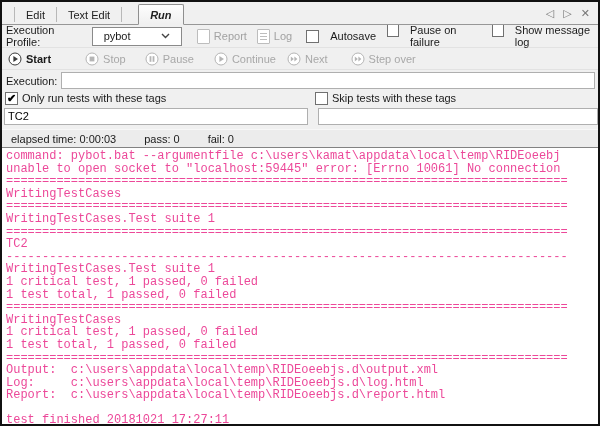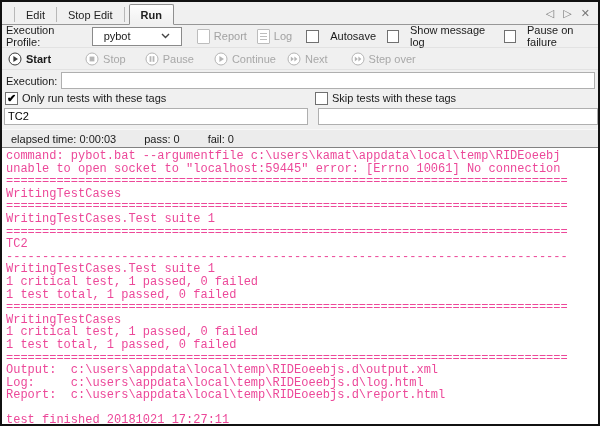--- a/index.html
+++ b/index.html
@@ -11,39 +11,39 @@
   }
   
   .tabbar { height:23px; display:flex; align-items:flex-end; padding-left:12px;
             border-bottom:1px solid #979797; position:relative; }
   .tab { padding:4px 11px 3px; color:#222; cursor:default; }
   .tab.plain { border-right:1px solid #b8b8b8; margin-bottom:2px; padding:2px 11px 1px; }
   .tab.plain:first-child { border-left:1px solid #b8b8b8; }
   .tab.active {
     font-weight:bold; background:linear-gradient(#fdfdfd,#f0f0f0);
     border:1px solid #8f8f8f; border-bottom:1px solid #f0f0f0;
-    border-radius:2px 2px 0 0; margin-bottom:-1px; margin-left:4px;
+    border-radius:2px 2px 0 0; margin-bottom:-1px; margin-left:16px;font-style:italic;
   }
   .tabbar-controls { margin-left:auto; margin-bottom:4px; padding-right:8px;
                      display:flex; gap:9px; color:#777; font-size:11px; }
   .tabbar-controls span { cursor:default; }
   
   .profile-row { height:23px; display:flex; align-items:center;
                  border-bottom:1px solid #e2e2e2; }
   .lbl { margin-left:4px; }
   .dropdown { width:97px; height:19px; margin-left:8px; background:#fff;
               border:1px solid #8a8a8a; display:flex; align-items:center;
               padding:0 11px; justify-content:space-between; }
   .toolbtn { display:flex; align-items:center; gap:4px; color:#a2a2a2; }
   .toolbtn .doc { width:13px; height:15px; background:#fff; border:1px solid #bdbdbd;
                   border-radius:1px; position:relative; }
   .toolbtn .doc.lines::before { content:""; position:absolute; left:2px; right:2px; top:3px;
                   height:8px;
                   background:repeating-linear-gradient(#bdbdbd 0 1px, transparent 1px 3px); }
-  .cbx { display:flex; align-items:center; gap:11px; }
+  .cbx { display:flex; align-items:flex-start; gap:11px; }
   .box { width:13px; height:13px; background:#fff; border:1px solid #707070;
          font-size:11px; line-height:11px; text-align:center; color:#000;
          font-weight:bold; }
   
   .run-toolbar { height:22px; display:flex; align-items:center;
                  border-bottom:1px solid #e2e2e2; }
   .rbtn { display:flex; align-items:center; gap:4px; color:#a8a8a8;justify-content:center; }
   .rbtn.enabled { color:#1a1a1a; font-weight:bold; }
   .rbtn.enabled svg { color:#3a3a3a; }
   .rbtn svg { color:#b5b5b5; display:block; }
@@ -70,21 +70,21 @@
              line-height:12.6px; color:#ec4899; padding:2px 0 0 4px;
              white-space:pre; overflow:hidden; }
 </style>
 </head>
 <body>
 
 <div class="window">
 
   <div class="tabbar">
     <div class="tab plain">Edit</div>
-    <div class="tab plain">Stop Edit</div>
+    <div class="tab plain">Text Edit</div>
     <div class="tab active">Run</div>
     <div class="tabbar-controls">
       <span>◁</span>
       <span>▷</span>
       <span>✕</span>
     </div>
   </div>
 
   <div class="profile-row">
     <span class="lbl">Execution Profile:</span>
@@ -101,25 +101,25 @@
     <div class="toolbtn" style="margin-left:10px">
       <span class="doc lines"></span>
       <span>Log</span>
     </div>
     <div class="cbx" style="margin-left:14px">
       <span class="box"></span>
       <span>Autosave</span>
     </div>
     <div class="cbx" style="margin-left:11px">
       <span class="box"></span>
+      <span>Pause on failure</span>
+    </div>
+    <div class="cbx" style="margin-left:11px">
+      <span class="box"></span>
       <span>Show message log</span>
-    </div>
-    <div class="cbx" style="margin-left:11px">
-      <span class="box"></span>
-      <span>Pause on failure</span>
     </div>
   </div>
 
   <div class="run-toolbar">
     <div class="rbtn enabled" style="margin-left:6px">
       <svg width="14" height="14" viewBox="0 0 14 14">
         <circle cx="7" cy="7" r="6" fill="#fff" stroke="currentColor"></circle>
         <polygon points="5.4,4 10,7 5.4,10" fill="currentColor"></polygon>
         </svg>
       <span>Start</span>

